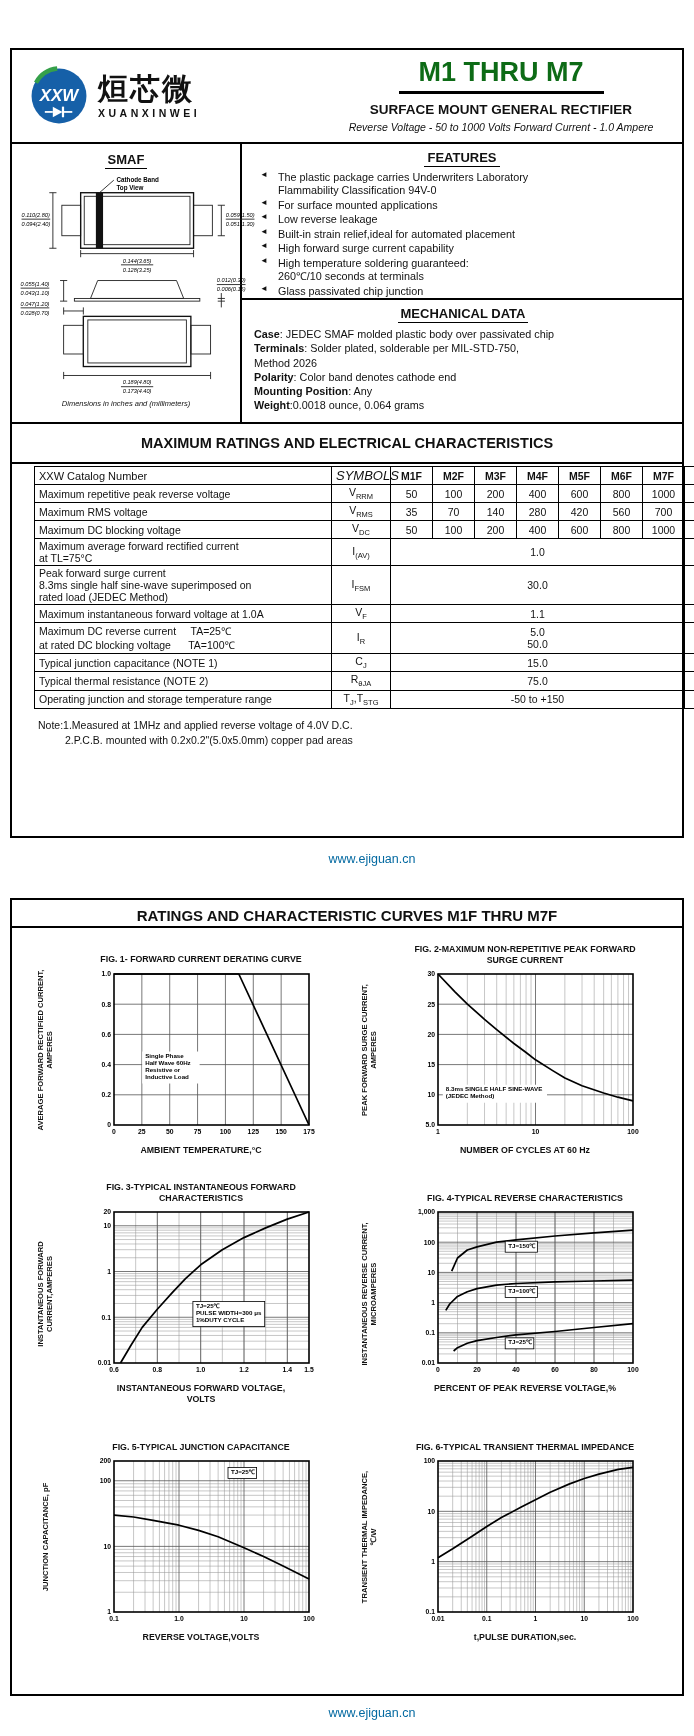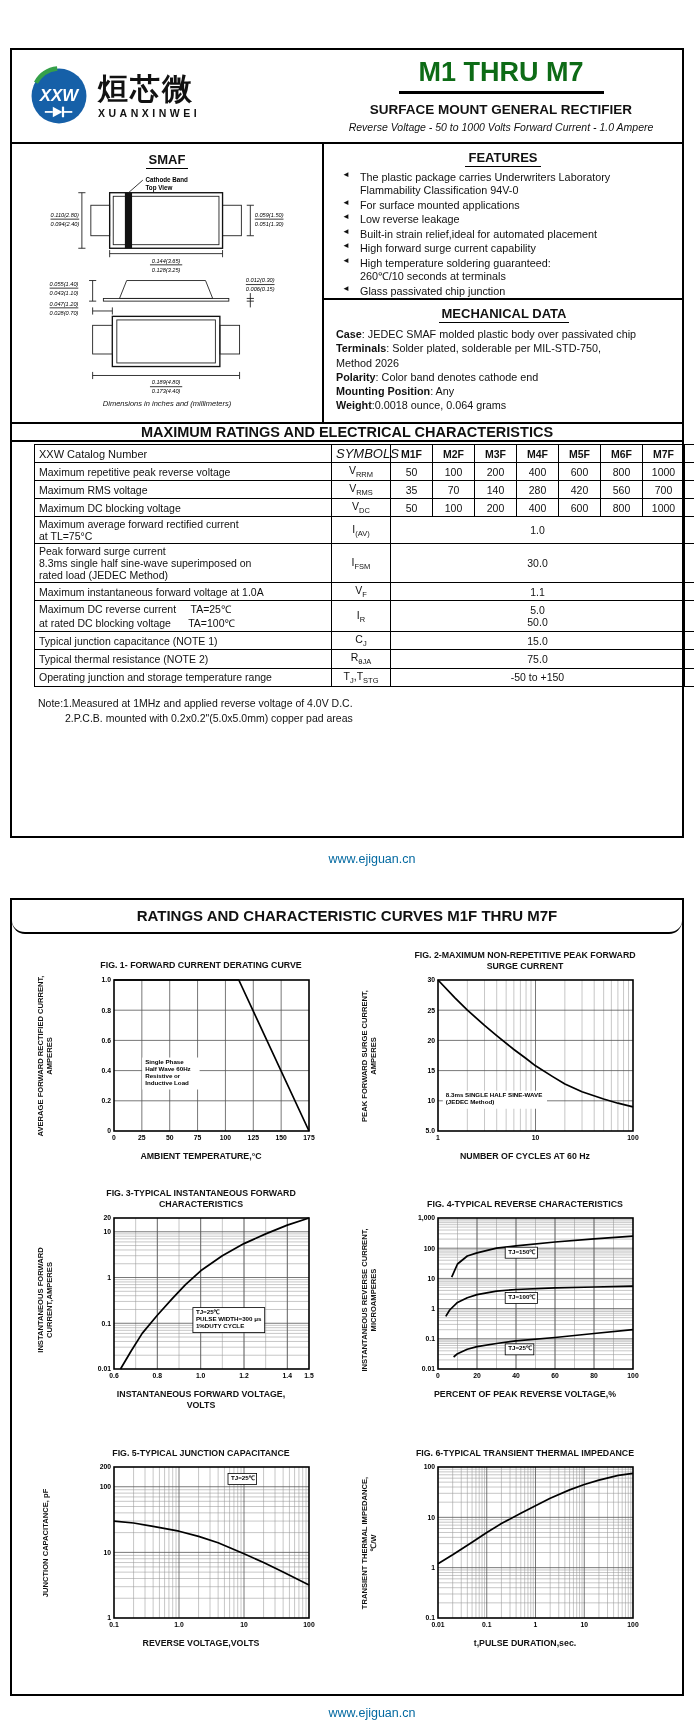--- a/index.html
+++ b/index.html
@@ -17,21 +17,21 @@
   .brand-cn{font-size:30px;font-weight:bold;letter-spacing:2px;line-height:1.05;}
   .brand-en{font-size:10.5px;font-weight:bold;letter-spacing:3.5px;margin-top:2px;}
   .hdr-right{flex:1;text-align:center;padding-top:7px;}
   .doc-title{font-size:27px;font-weight:bold;color:#0d6b16;}
   .title-rule{width:205px;height:2.5px;background:#000;margin:3px auto 8px;}
   .doc-sub{font-size:13.5px;font-weight:bold;}
   .doc-tag{font-size:10.5px;font-style:italic;margin-top:4px;}
 
   
   .cols{display:flex;height:278px;}
-  .col-left{width:312px;border-right:2px solid #000;position:relative;box-sizing:border-box;}
+  .col-left{width:230px;border-right:2px solid #000;position:relative;box-sizing:border-box;}
   .pkg-title{text-align:center;font-weight:bold;font-size:13px;margin-top:8px;}
   .pkg-title span,.sec-head span{border-bottom:1.6px solid #000;padding:0 3px 1px;}
   .pkg{display:block;margin:6px auto 0;width:252px;height:224px;}
   .pkg-cap{text-align:center;font-size:7.5px;font-style:italic;margin-top:2px;}
   .ln{fill:none;stroke:#222;stroke-width:1;}
   .ln2{fill:none;stroke:#111;stroke-width:1.5;}
   .t7b{font-size:7px;font-weight:bold;}
   .t6i{font-size:6.3px;font-style:italic;}
   .tm{text-anchor:middle;}
 
@@ -39,40 +39,40 @@
   .features{border-bottom:2px solid #000;height:156px;box-sizing:border-box;padding:2px 14px 0 14px;}
   .sec-head{text-align:center;font-weight:bold;font-size:13px;margin:4px 0 6px;}
   .feat-list{margin:0;padding:0;list-style:none;font-size:10.8px;line-height:1.25;max-width:352px;}
   .feat-list li{position:relative;padding-left:22px;white-space:pre-line;margin-bottom:1px;}
   .feat-list .blt{position:absolute;left:4px;top:-1px;font-size:8px;}
   .mech{padding:2px 10px 0 12px;}
   .mech-row{font-size:10.8px;line-height:1.32;white-space:pre-line;}
   .mech-row b{font-weight:bold;}
 
   
-  .banner{border-top:2px solid #000;border-bottom:2px solid #000;text-align:center;font-weight:bold;font-size:14.5px;padding:0 0;}
+  .banner{border-top:2px solid #000;border-bottom:2px solid #000;text-align:center;font-weight:bold;font-size:14.5px;padding:11px 0;}
   .conds{font-size:11px;padding:5px 10px 4px;line-height:1.35;}
   table{border-collapse:collapse;margin:2px 0 6px 22px;width:628px;font-size:10.5px;table-layout:fixed;}
   td,th{border:1px solid #000;padding:1px 4px;vertical-align:middle;}
   th{font-weight:bold;}
   .c-param{width:288px;text-align:left;}
   .c-param div{white-space:pre;}
   .c-sym{width:50px;text-align:center;}
   .c-sym sub{font-size:7.5px;}
   .c-val{width:33px;text-align:center;}
   .c-unit{width:47px;text-align:center;}
   .h-cat{font-weight:normal;font-size:11px;}
   .h-sym{font-style:italic;font-weight:normal;font-size:13px;text-align:center;}
   .h-dev{text-align:center;font-size:10.5px;}
   .h-unit{text-align:center;font-size:11px;}
   .notes{font-size:10.5px;padding:3px 0 0 26px;line-height:1.5;}
   .note2{padding-left:27px;}
 
   
-  .curves-banner{text-align:center;font-weight:bold;font-size:15px;padding:7px 0 8px;border-bottom:2px solid #000;border-radius:13px;}
+  .curves-banner{text-align:center;font-weight:bold;font-size:15px;padding:7px 0 2px;border-bottom:2px solid #000;}
   .charts{display:grid;grid-template-columns:1fr 1fr;column-gap:14px;row-gap:26px;padding:16px 14px 0 22px;}
   .fig{display:flex;}
   .ylab{width:24px;position:relative;flex:none;}
   .ylab div{position:absolute;top:50%;left:50%;width:190px;transform:translate(-50%,-50%) rotate(-90deg);font-size:7.6px;font-weight:bold;text-align:center;line-height:1.15;white-space:pre-line;}
   .fig-main{flex:1;min-width:0;}
   .fig-title{font-size:8.8px;font-weight:bold;text-align:center;white-space:pre-line;line-height:1.2;min-height:21px;display:flex;align-items:flex-end;justify-content:center;margin-bottom:2px;}
   .fig-xlabel{font-size:8.8px;font-weight:bold;text-align:center;white-space:pre-line;line-height:1.25;margin-top:4px;}
   svg.plot{display:block;margin:0 auto;}
   svg text{font-family:"Liberation Sans",sans-serif;}
 </style>

